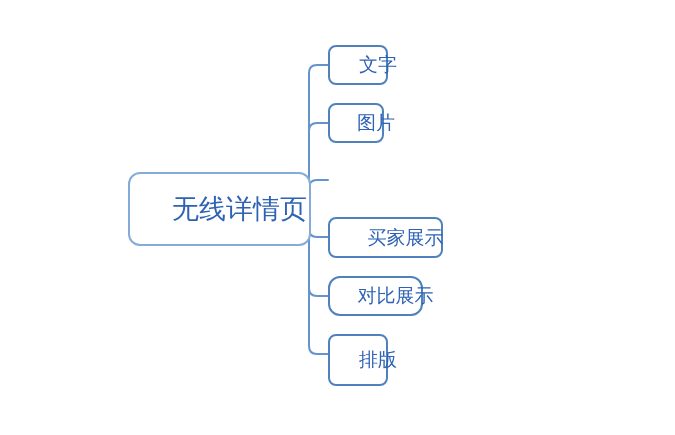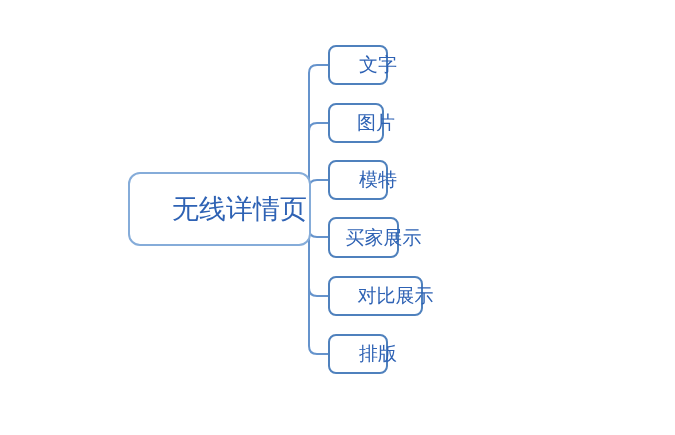--- a/index.html
+++ b/index.html
@@ -50,23 +50,23 @@
     font-size: 27px;
   }
   .node-child {
     border: 2px solid #4f81bd;
     border-radius: 8px;
     font-size: 19px;
   }
   .node-child-0 { left: 328px; top: 45px;  width: 60px; height: 40px; }
   .node-child-1 { left: 328px; top: 103px; width: 56px; height: 40px; }
   .node-child-2 { left: 328px; top: 160px; width: 60px; height: 40px; }
-  .node-child-3 { left: 328px; top: 217px; width: 71px; height: 41px; }
-  .node-child-4 { left: 328px; top: 276px; width: 95px; height: 40px; }
-  .node-child-5 { left: 328px; top: 334px; width: 60px; height: 40px; }
+  .node-child-3 { left: 328px; top: 217px; width: 115px; height: 41px; }
+  .node-child-4 { left: 328px; top: 276px; width: 95px; height: 40px; border-radius: 12px; }
+  .node-child-5 { left: 328px; top: 334px; width: 60px; height: 52px; }
 </style>
 </head>
 <body>
 
 <div class="canvas">
 
   <svg class="connector-layer" viewBox="0 0 675 435" xmlns="http://www.w3.org/2000/svg">
     <path d="M301,211 L309,211"></path>
     <path d="M309,211 L309,73 Q309,65 317,65 L328,65"></path>
     <path d="M309,211 L309,131 Q309,123 317,123 L328,123"></path>
@@ -81,23 +81,20 @@
   </div>
 
   <div class="node node-child node-child-0">
     <span>文字</span>
   </div>
 
   <div class="node node-child node-child-1">
     <span>图片</span>
   </div>
 
-  <div class="node node-child node-child-2">
-    <span>模特</span>
-  </div>
 
   <div class="node node-child node-child-3">
     <span>买家展示</span>
   </div>
 
   <div class="node node-child node-child-4">
     <span>对比展示</span>
   </div>
 
   <div class="node node-child node-child-5">

